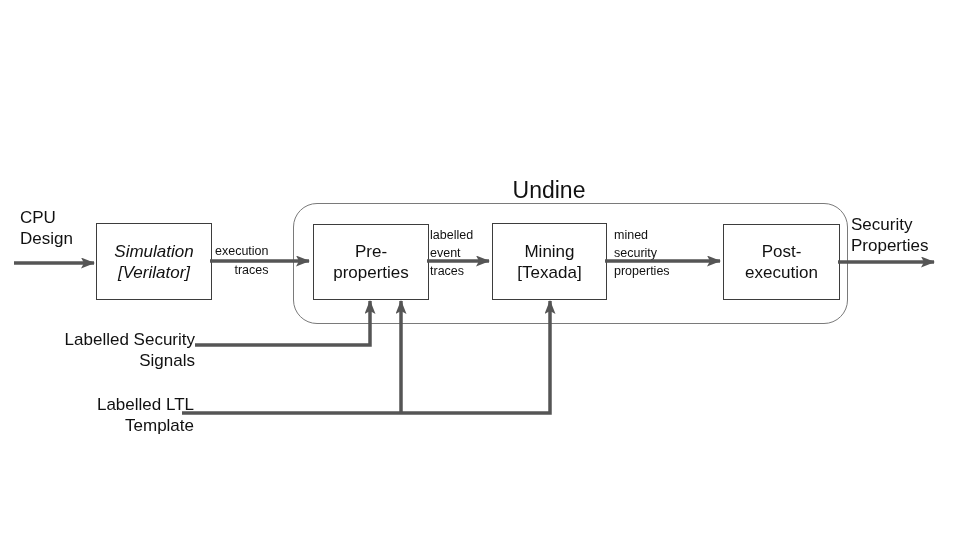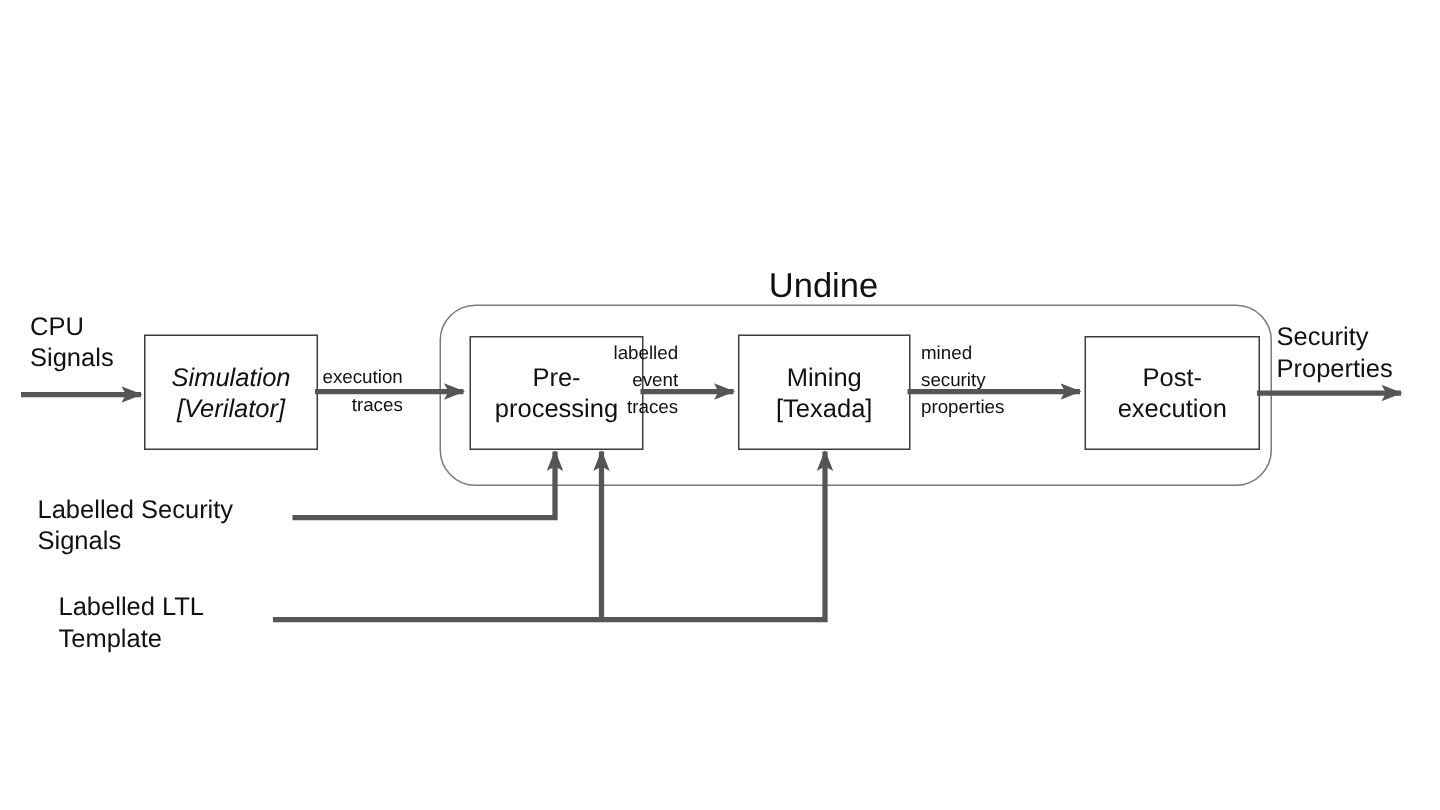--- a/index.html
+++ b/index.html
@@ -51,29 +51,29 @@
     font-size:23px;
     color:var(--text);
   }
   .lbl{
     position:absolute;
     white-space:pre-line;
     color:var(--text);
   }
   .lbl.big{ font-size:17px; line-height:21px; }
   .lbl.small{ font-size:12.5px; line-height:18px; }
-  .lbl.center{ text-align:left; }
+  .lbl.center{ text-align:right; }
   #simulation-box{ left:96px;  top:223px; width:114px; height:75px;font-style:italic; }
   #preprocessing-box{ left:313px; top:224px; width:114px; height:74px; }
   #mining-box{ left:492px; top:223px; width:113px; height:75px; }
   #postprocessing-box{ left:723px; top:224px; width:115px; height:74px; }
 
   #cpu-design-label{ left:20px; top:207px; }
   #execution-traces-label{ left:215px; top:242px; line-height:19px;text-align:right; }
-  #labelled-event-traces-label{ left:409px; top:226px;text-align:right; }
+  #labelled-event-traces-label{ left:430px; top:226px; }
   #mined-security-properties-label{ left:614px; top:226px; }
   #security-properties-label{ left:851px; top:214px; }
   #labelled-security-signals-label{ left:25px; top:329px; width:170px; }
   #labelled-ltl-template-label{ left:39px; top:394px; width:155px; }
 
   svg.wires{
     position:absolute;
     left:0; top:0;
     pointer-events:none;
   }
@@ -87,28 +87,28 @@
 <body>
 
 <div class="stage">
 
   <div class="container-box"></div>
   <div class="container-title">Undine</div>
 
   <div class="node" id="simulation-box">Simulation
 [Verilator]</div>
   <div class="node" id="preprocessing-box">Pre-
-processing</div>
+properties</div>
   <div class="node" id="mining-box">Mining
 [Texada]</div>
   <div class="node" id="postprocessing-box">Post-
 execution</div>
 
   <div class="lbl big" id="cpu-design-label">CPU
-Signals</div>
+Design</div>
   <div class="lbl small" id="execution-traces-label">execution
 traces</div>
   <div class="lbl small" id="labelled-event-traces-label">labelled
 event
 traces</div>
   <div class="lbl small" id="mined-security-properties-label">mined
 security
 properties</div>
   <div class="lbl big" id="security-properties-label">Security
 Properties</div>

